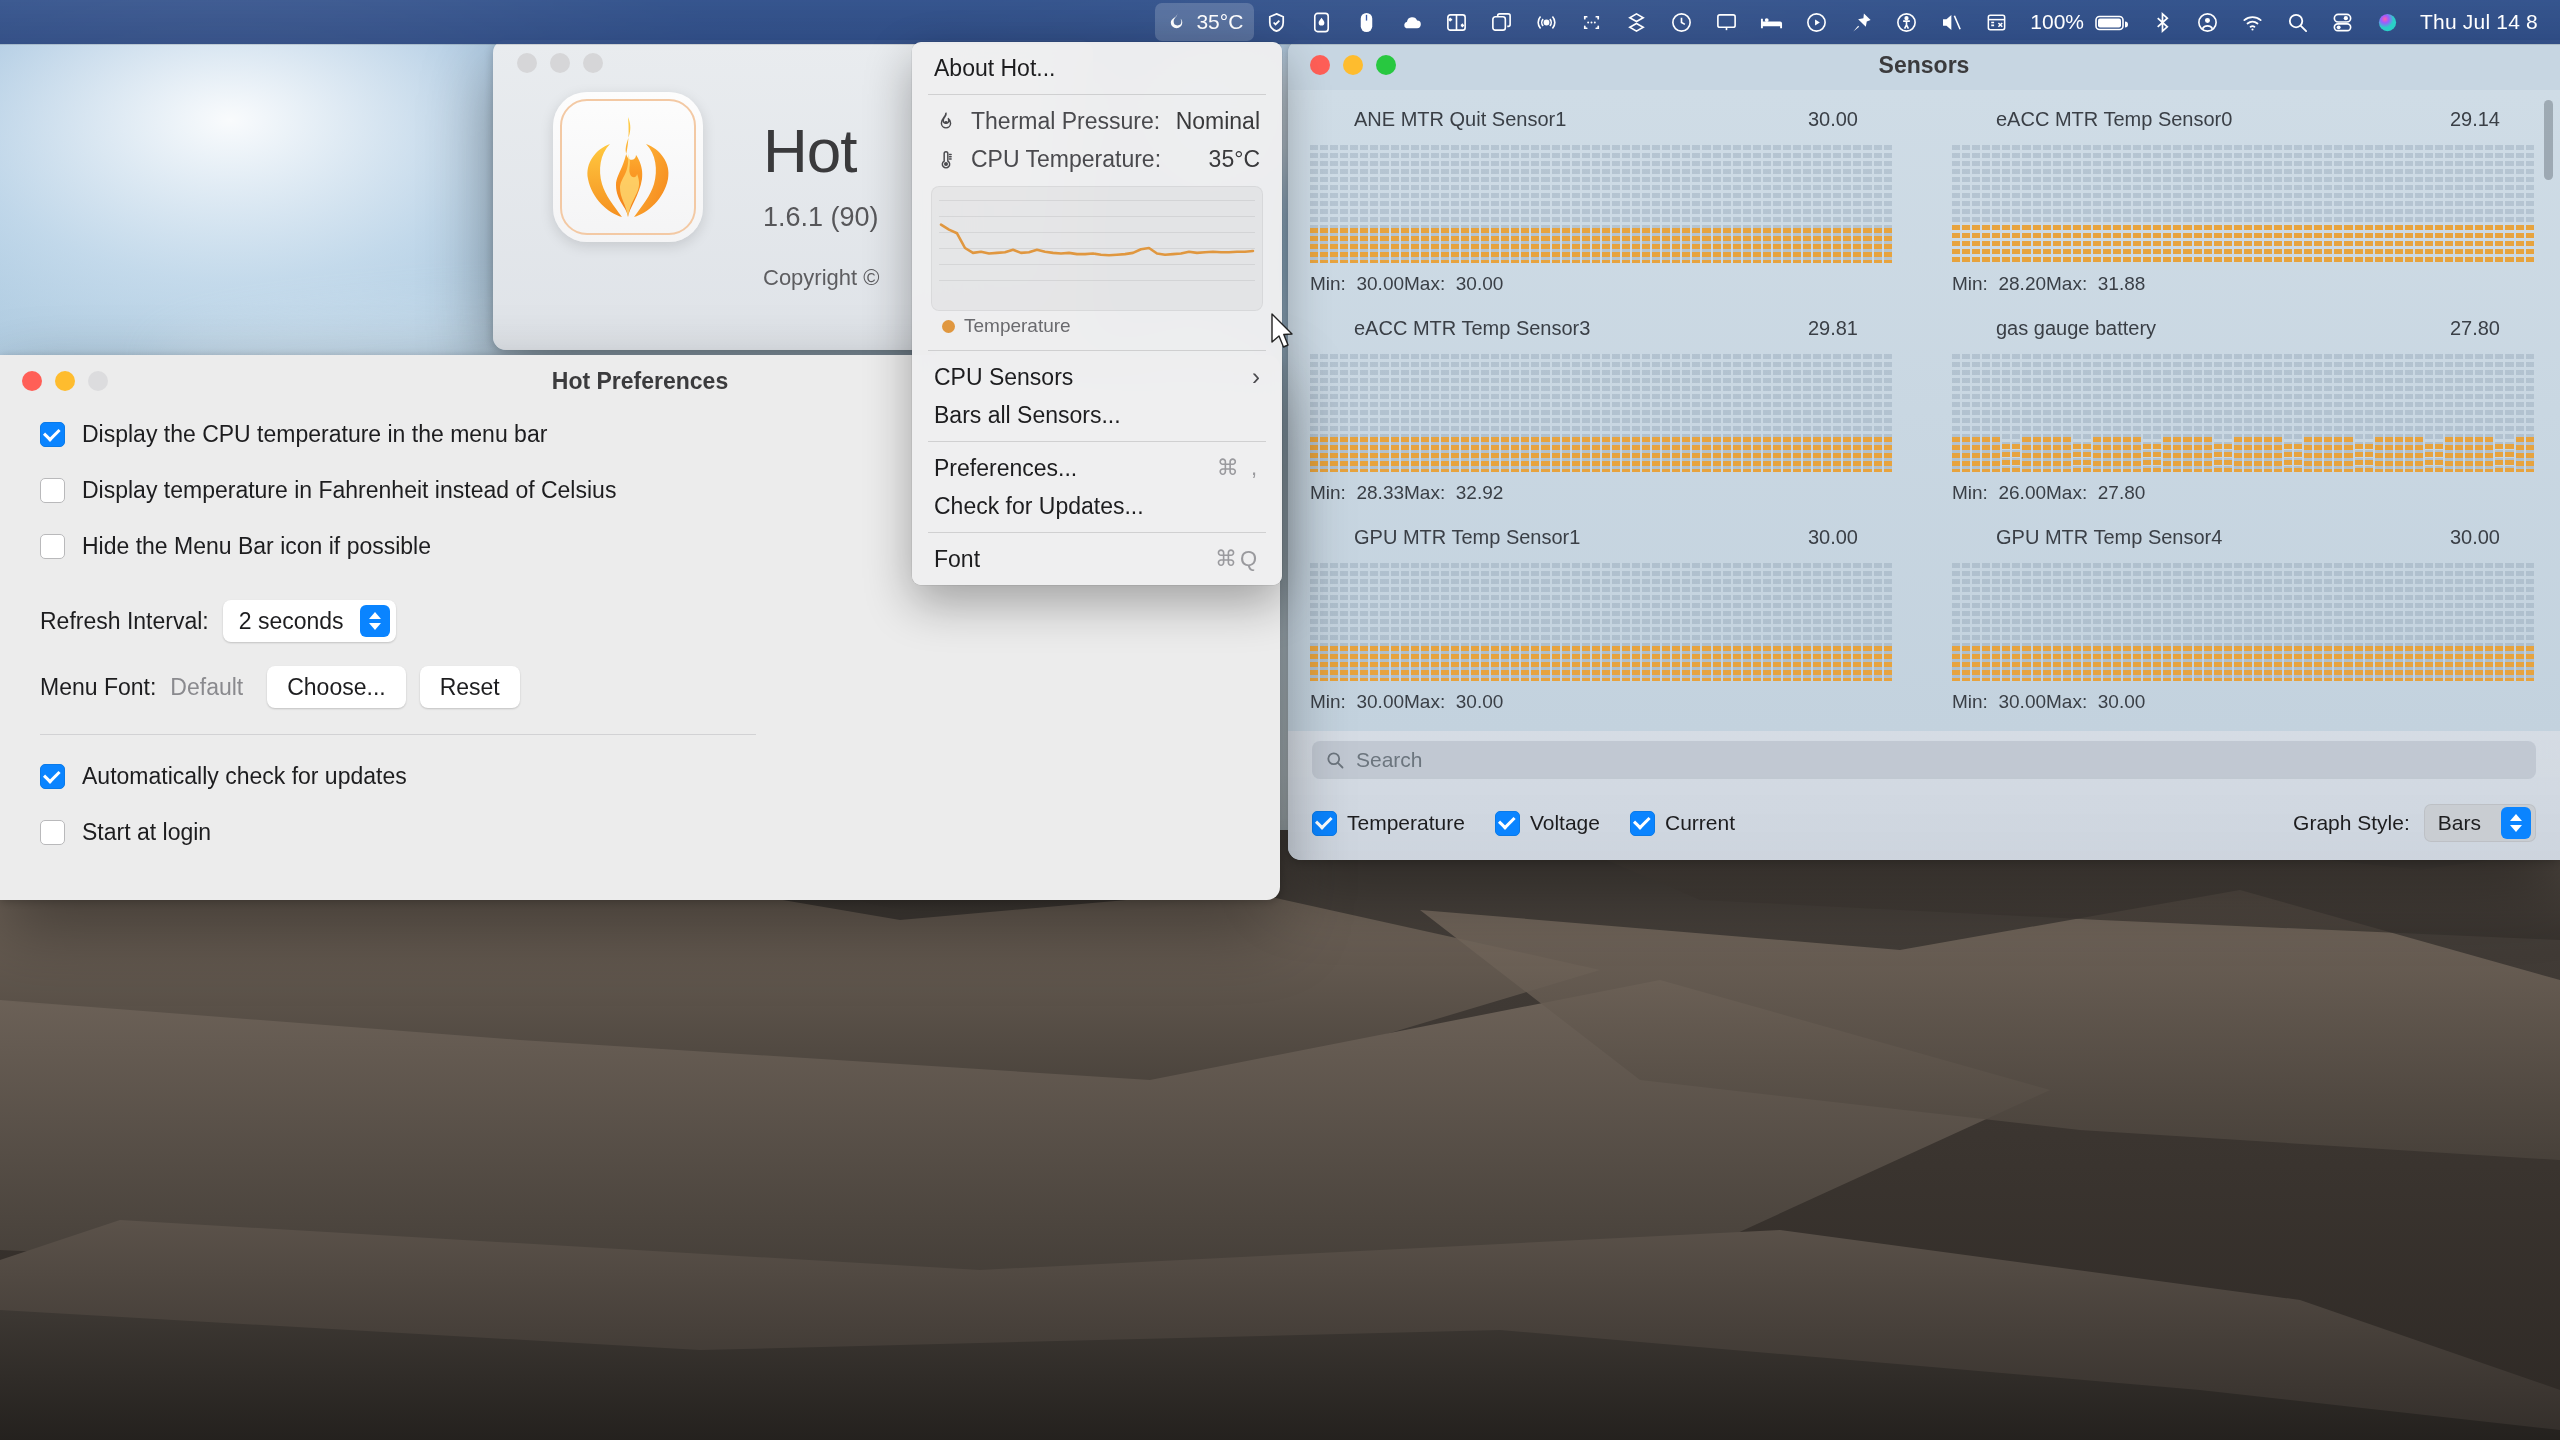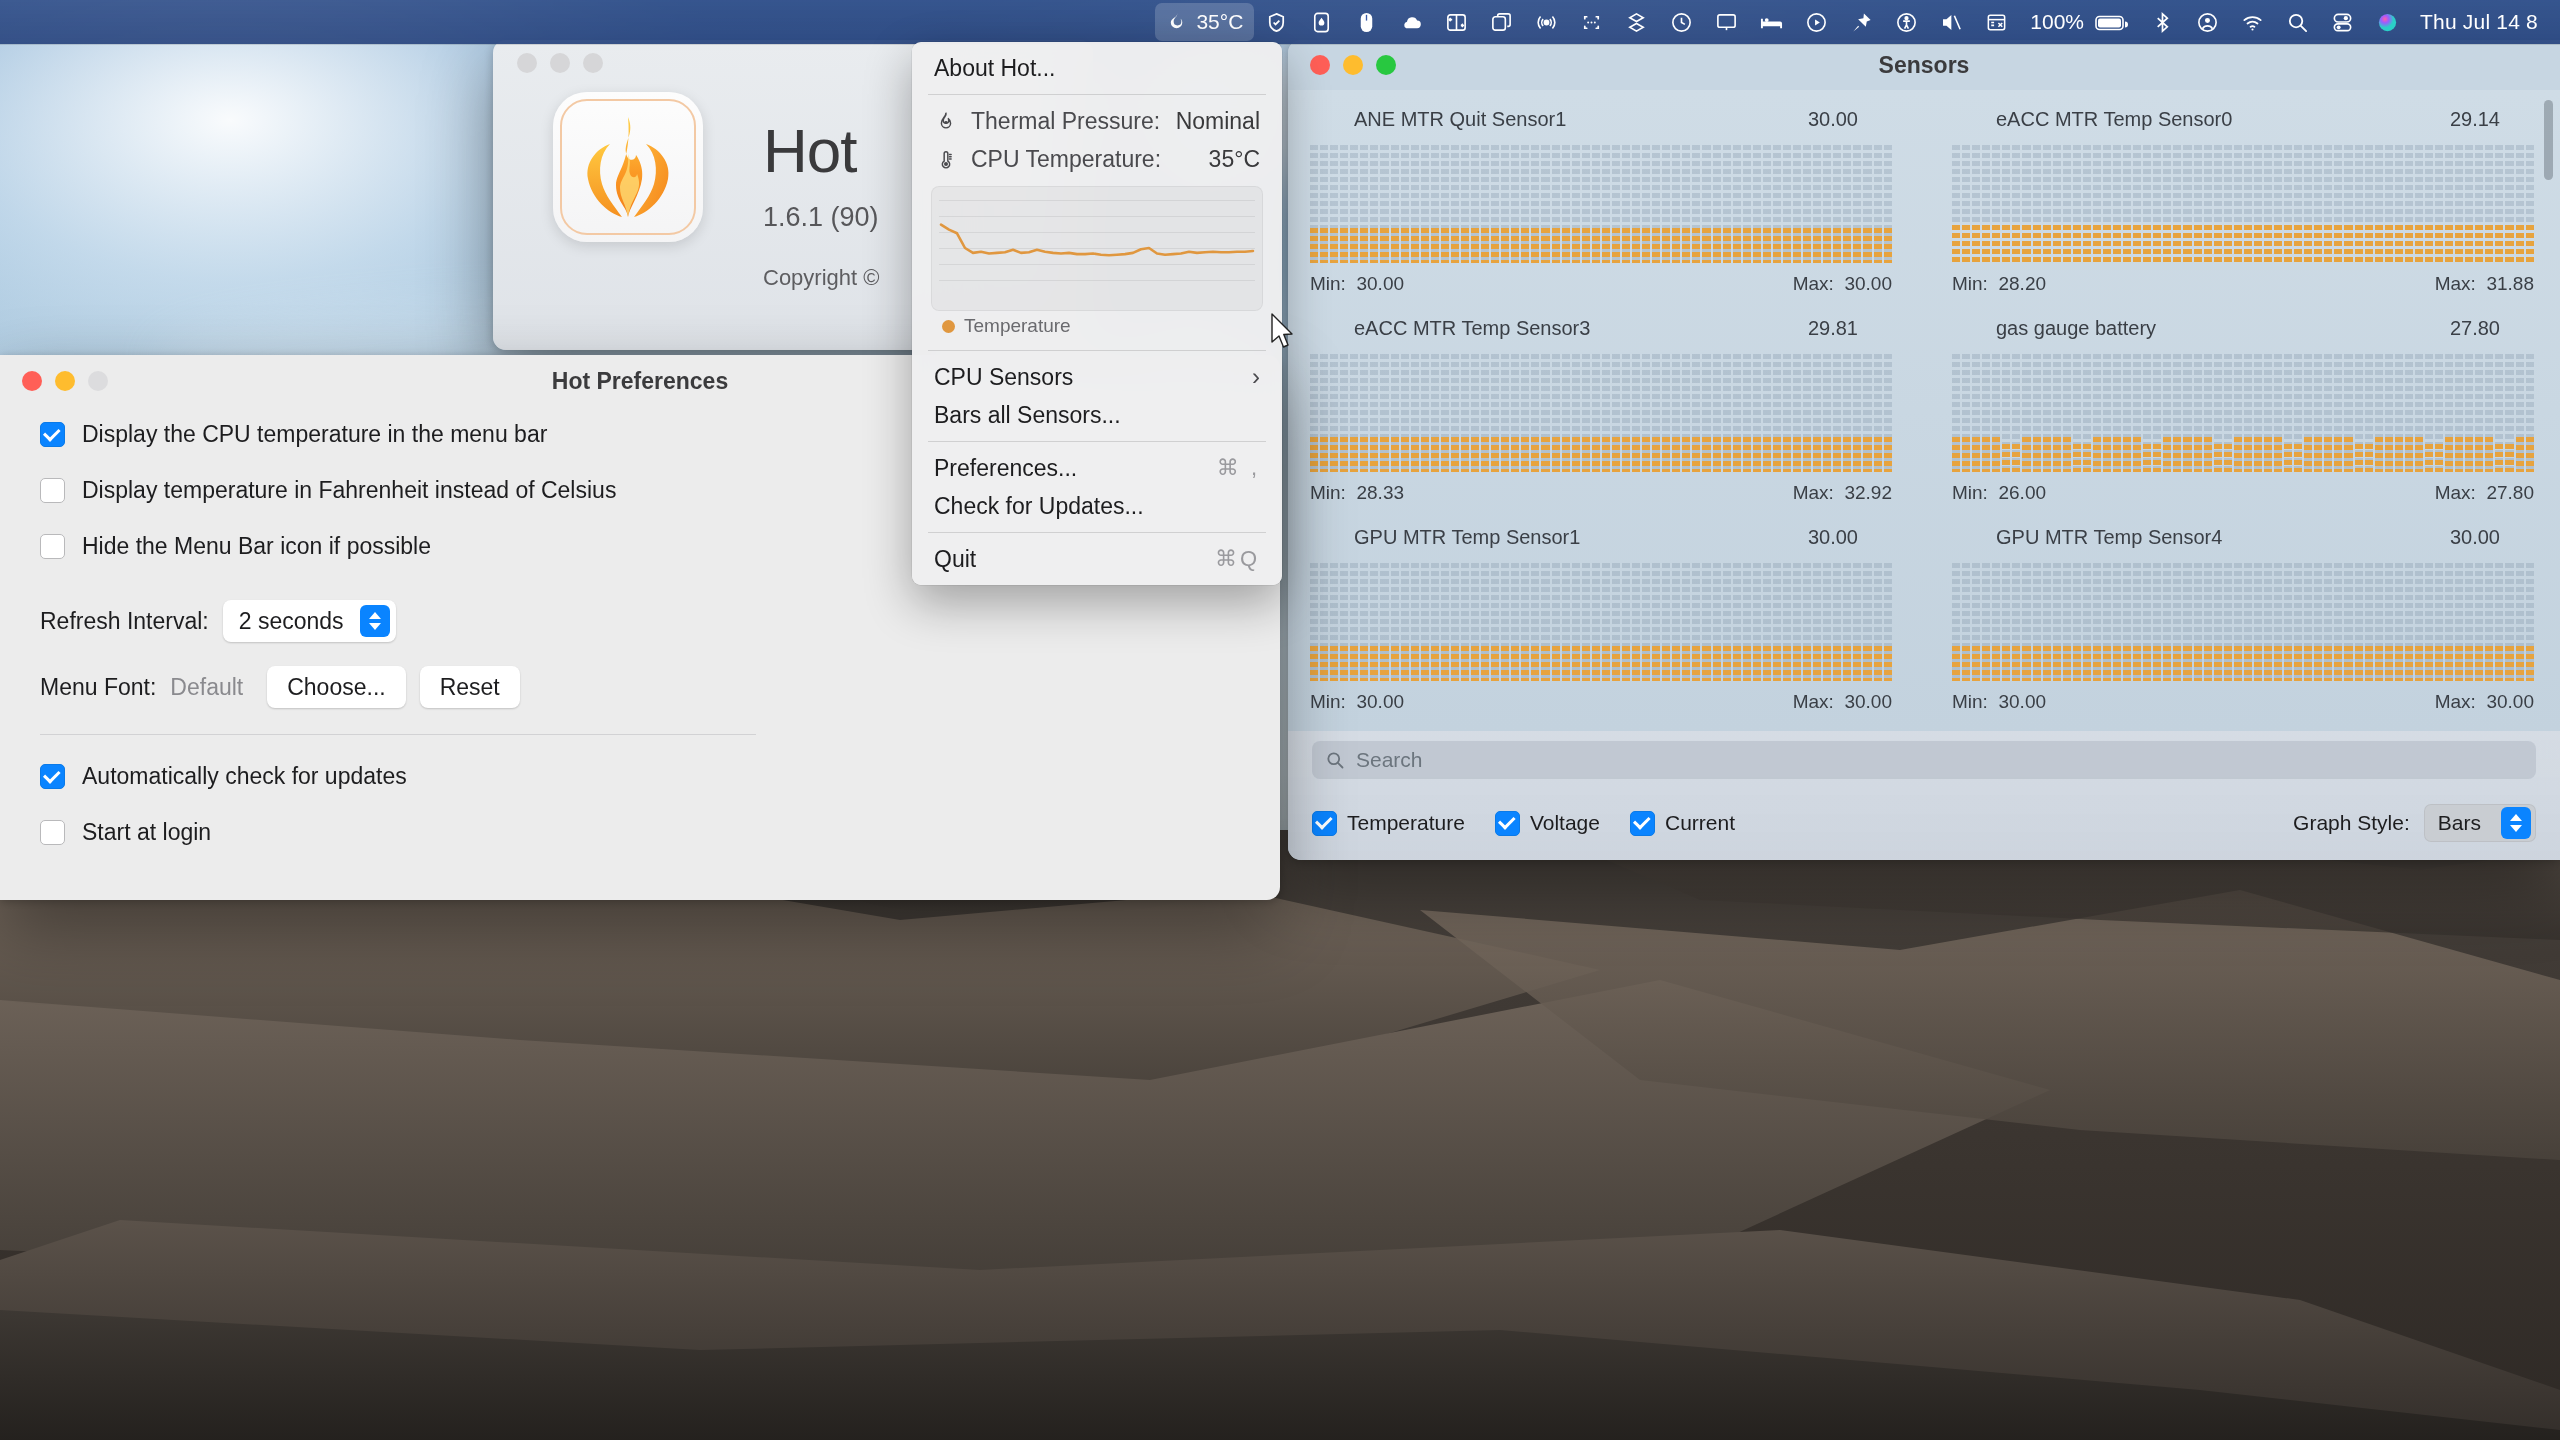--- a/index.html
+++ b/index.html
@@ -190,21 +190,21 @@
   .sensor-graph{
     height:118px; margin:14px 0 10px 0; position:relative; overflow:hidden;
   }
   .bars{ display:flex; gap:2px; height:100%; align-items:flex-end; }
   .barcol{ flex:1 1 auto; height:100%; position:relative; }
   .bardots{
     position:absolute; left:0; right:0; bottom:0;
     background-image:
       repeating-linear-gradient(to bottom, currentColor 0 5px, transparent 5px 8px);
   }
-  .sensor-foot{ display:flex; justify-content:space-between; font-size:19px; color:#3a3f46; }
+  .sensor-foot{ display:flex; justify-content:flex-start; font-size:19px; color:#3a3f46; }
   .sensor-foot .lbl{ color:#3a3f46; }
   #sensor-scrollbar{
     position:absolute; right:7px; top:10px; width:9px; height:80px;
     border-radius:5px; background:rgba(90,100,110,0.42);
   }
   #sensors-bottom{
     padding:10px 24px 18px 24px;
     background:linear-gradient(to bottom, rgba(214,220,228,0.92), rgba(205,212,221,0.95));
     backdrop-filter:blur(16px);
   }
@@ -2195,21 +2195,21 @@
   <div class="mi">
     <span>Preferences...</span>
     <span class="shortcut">⌘ ,</span>
   </div>
   <div class="mi">
     <span>Check for Updates...</span>
   </div>
 
   <div class="mi-sep"></div>
   <div class="mi">
-    <span>Quit</span>
+    <span>Font</span>
     <span class="shortcut">⌘Q</span>
   </div>
 </div>
 
 <div id="cursor">
   <svg width="26" height="38" viewBox="0 0 26 38">
     <path d="M2 1 L2 29 L9 23 L13.5 34 L18 32 L13.8 21.5 L22 21 Z" fill="#fff" stroke="#222" stroke-width="1.4" stroke-linejoin="round"></path>
   </svg>
 </div>
 

